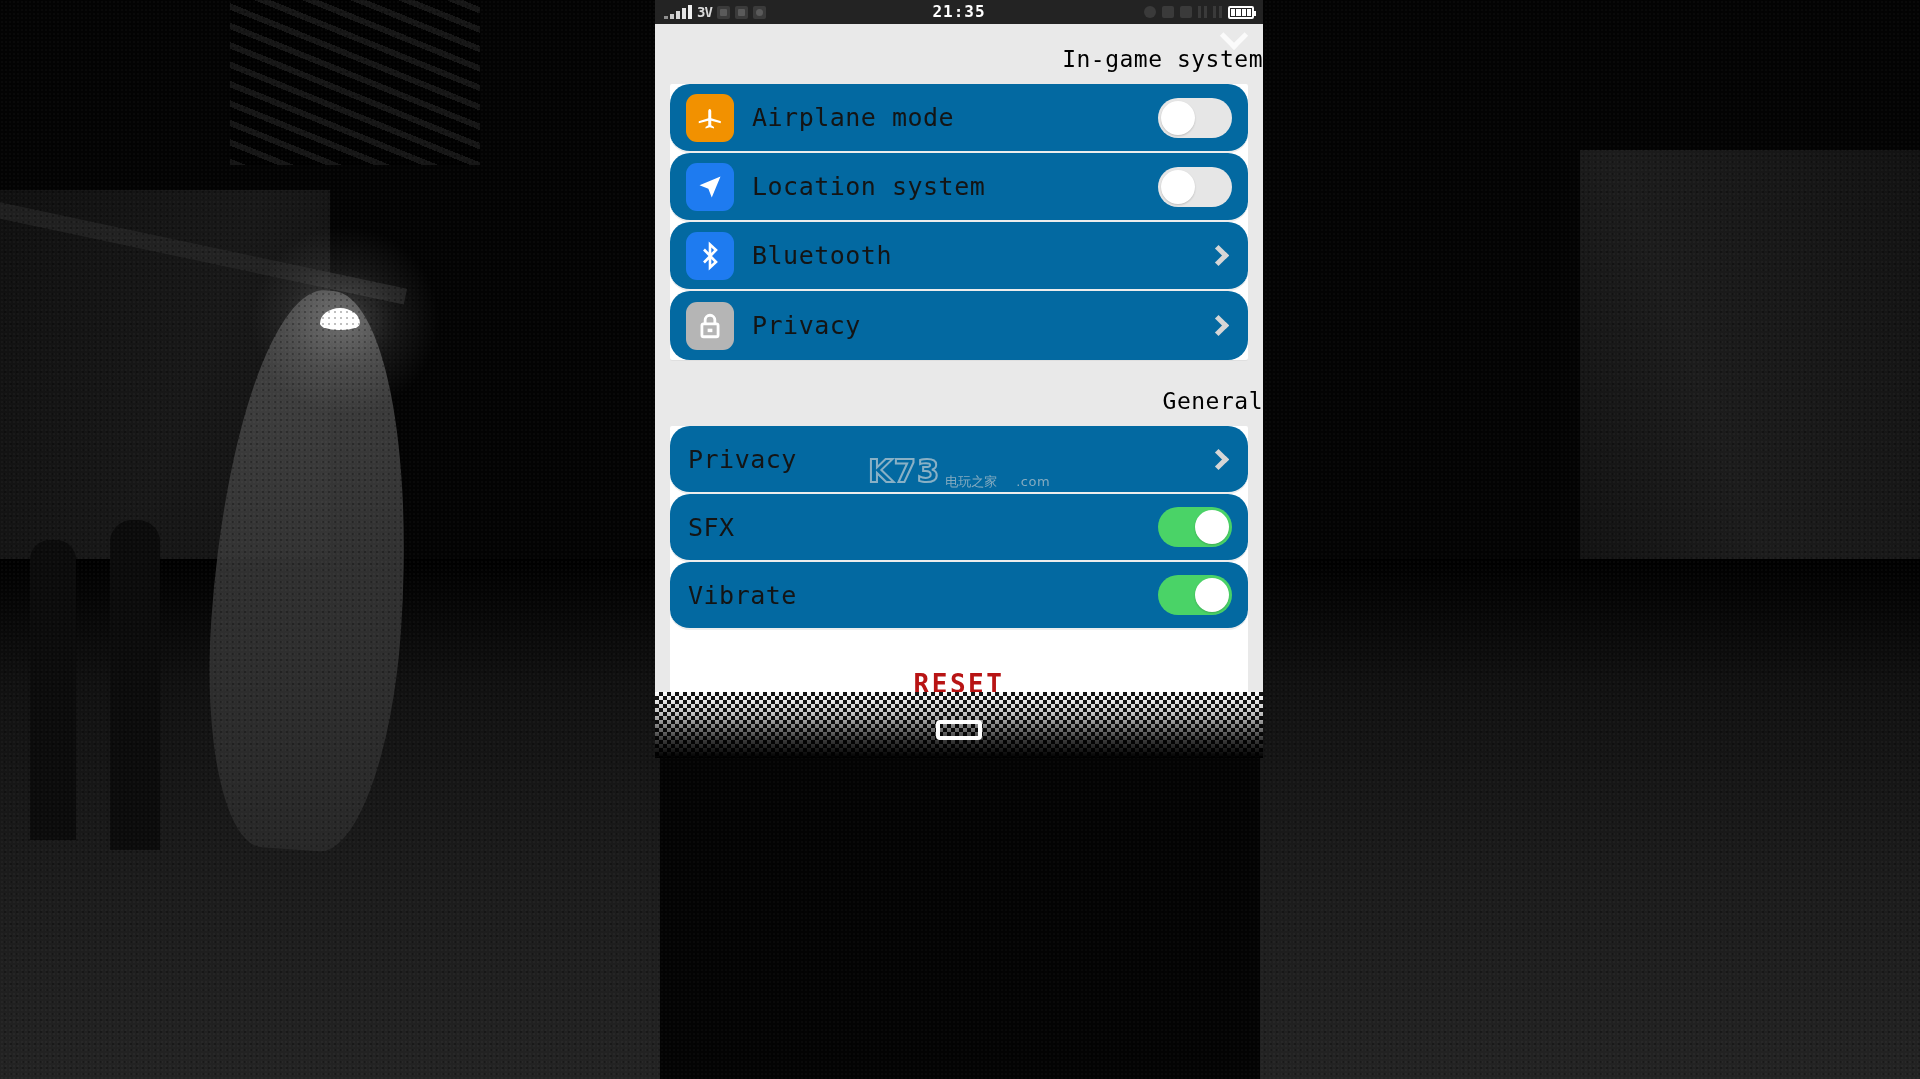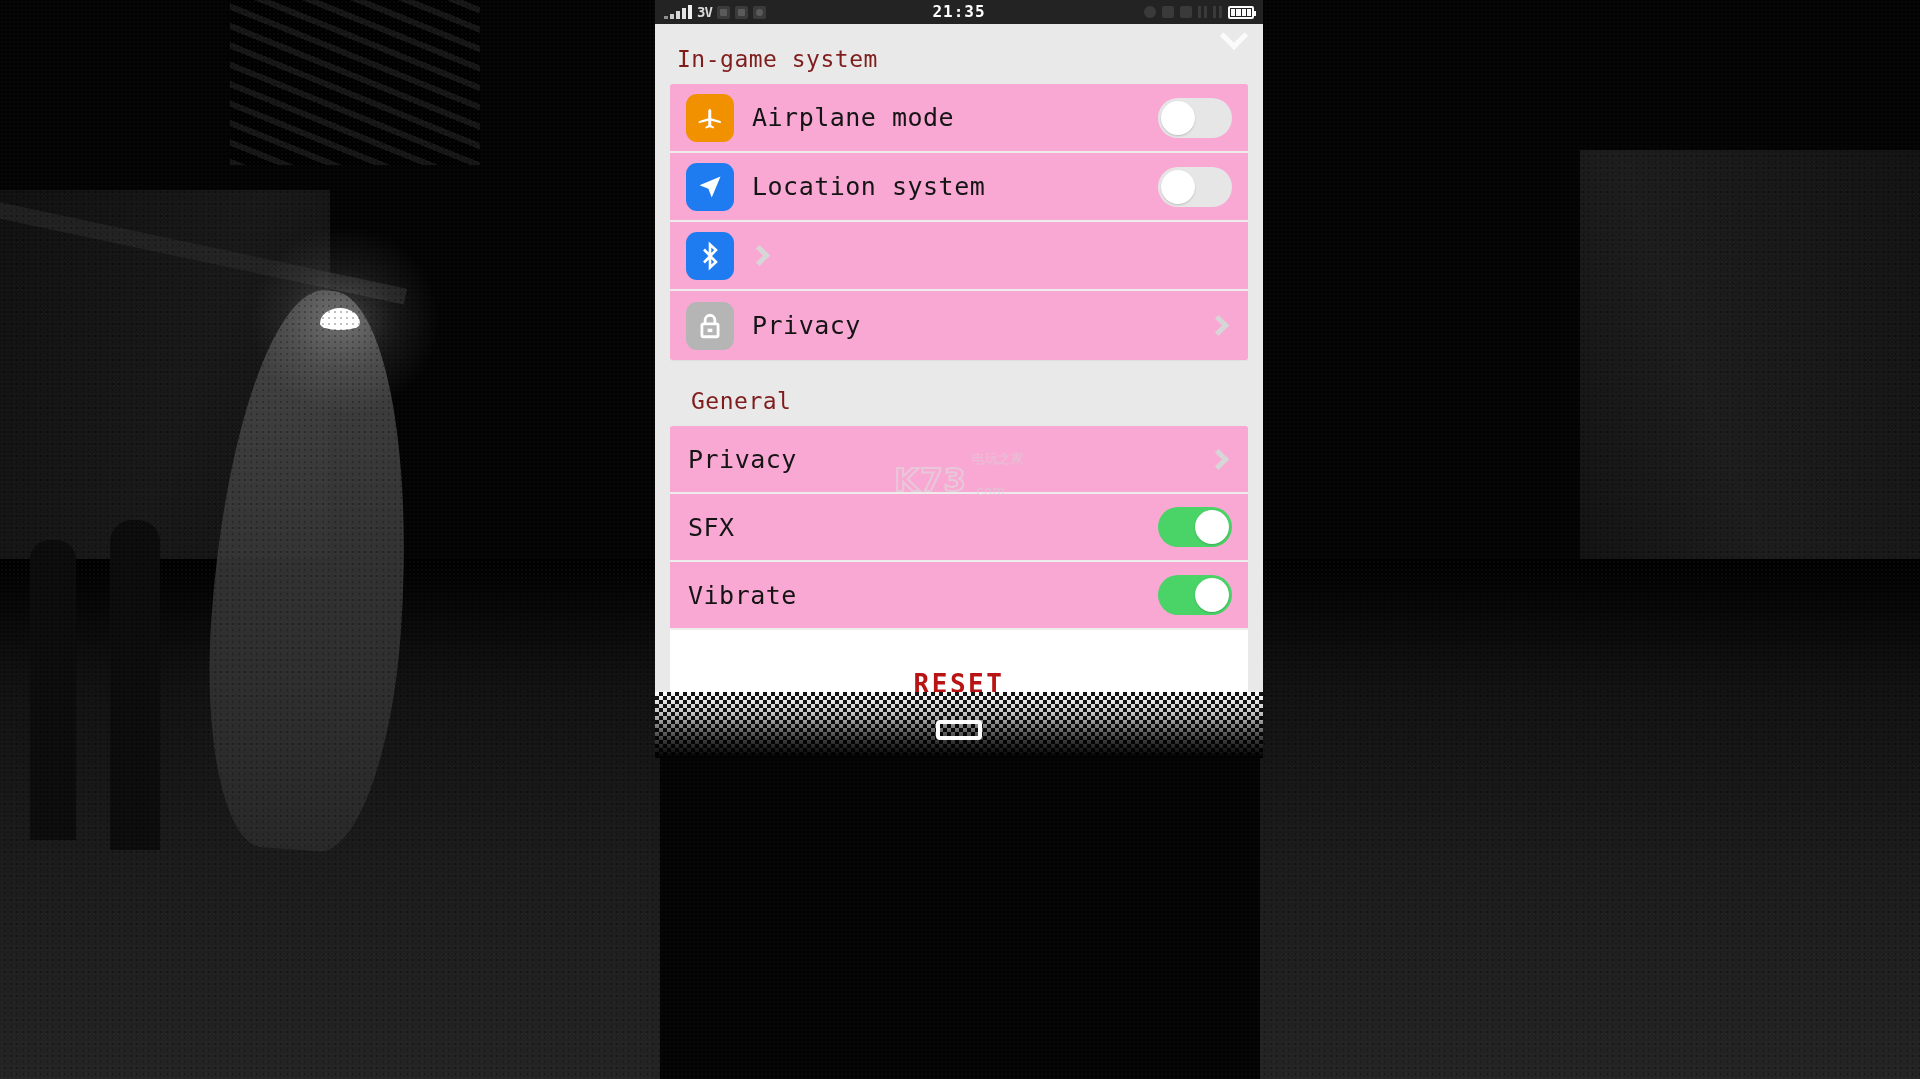--- a/index.html
+++ b/index.html
@@ -75,27 +75,27 @@
   .batt i{ display:block; flex:1; height:100%; background:#fff; }
   .batt:after{ content:""; position:absolute; right:-4px; top:3px; width:2px; height:5px; background:#fff; }
 
   
   .content{ height:calc(1079px - 24px - 66px); background:#e9e9e9; position:relative; }
   .collapse{ position:absolute; right:12px; top:6px; width:34px; height:26px;
      display:flex; align-items:flex-start; justify-content:center; z-index:5; }
   .chev-d{ width:20px; height:20px; border-right:5px solid #fbfbfb; border-bottom:5px solid #fbfbfb;
      transform:rotate(45deg) translate(-3px,-3px); }
 
-  .sec-title{ padding:22px 0 12px 22px; color:#7f1d1d; font-size:23px; letter-spacing:.5px; }
+  .sec-title{ padding:22px 0 12px 22px; color:#000000; font-size:23px; letter-spacing:.5px;text-align:right; }
   .sec-title.second{ padding-top:28px;padding-left:36px; }
 
   .card{ background:#fff; margin:0 15px; border-radius:2px; overflow:hidden;
      box-shadow:0 1px 0 rgba(0,0,0,.04); }
   .row{ display:flex; align-items:center; height:69px; padding:0 16px;
-     border-bottom:2px solid #ededed; background:#f9a8d4; }
+     border-bottom:2px solid #ededed; background:#0369a1;border-radius:20px; }
   .row:last-child{ border-bottom:none; }
   .row.plain{ padding-left:18px; height:68px; }
 
   .appicon{ width:48px; height:48px; border-radius:11px; margin-right:18px; flex:0 0 48px;
      display:flex; align-items:center; justify-content:center; }
   .ic-orange{ background:#f29100; }
   .ic-blue{ background:#1e7bf0; }
   .ic-gray{ background:#b5b5b5; }
 
   .label{ font-size:25px; color:#141414; letter-spacing:.5px; flex:1;
@@ -113,21 +113,21 @@
      transform:rotate(45deg); flex:0 0 15px; margin-right:6px; }
 
   .reset-row{ height:68px; display:flex; align-items:center; justify-content:center; background:#fff; }
   .reset-txt{ color:#b81414; font-size:26px; font-weight:bold; letter-spacing:2.5px;margin-top:40px; }
 
   
   .watermark{ position:absolute; left:50%; top:428px; transform:translateX(-50%);
      display:flex; align-items:flex-end; gap:5px; opacity:.62; pointer-events:none; z-index:4; }
   .wm-k73{ font-size:32px; font-weight:bold; letter-spacing:1px; color:transparent;
      -webkit-text-stroke:2px #dcdcdc; font-family:"DejaVu Sans","Liberation Sans",sans-serif; }
-  .wm-r{ display:flex; flex-direction:column; line-height:1; padding-bottom:2px;gap:19px; }
+  .wm-r{ display:flex; flex-direction:row; line-height:1; padding-bottom:2px;gap:19px; }
   .wm-cn{ font-size:13px; color:#d4d4d4; font-family:"DejaVu Sans","Liberation Sans",sans-serif; }
   .wm-dom{ font-size:13px; color:#d4d4d4; letter-spacing:.5px;
      font-family:"DejaVu Sans","Liberation Sans",sans-serif; }
 
   
   .dither{ position:absolute; left:0; bottom:0; width:608px; height:66px;
      background:
        linear-gradient(180deg, rgba(255,255,255,1) 0%, rgba(190,190,190,1) 34%, rgba(60,60,60,1) 72%, rgba(0,0,0,1) 100%);
      image-rendering:pixelated; }
   .dither:before{ content:""; position:absolute; inset:0;
@@ -242,20 +242,21 @@
             <div class="knob"></div>
           </div>
         </div>
 
         <div class="row">
           <div class="appicon ic-blue">
             <svg width="26" height="30" viewBox="0 0 24 30" aria-hidden="true">
               <path fill="none" stroke="#ffffff" stroke-width="2.6" stroke-linejoin="miter" d="M6 8.5L18 21 12 26.5V3.5L18 9 6 21.5"></path>
             </svg>
           </div>
+          <div class="label">Bluetooth</div>
           <div class="chev-r"></div>
         </div>
 
         <div class="row">
           <div class="appicon ic-gray">
             <svg width="26" height="28" viewBox="0 0 24 26" aria-hidden="true">
               <path fill="none" stroke="#ffffff" stroke-width="2.6" d="M7.5 11V7.5a4.5 4.5 0 019 0V11"></path>
               <rect x="4.5" y="11" width="15" height="12" rx="1.5" fill="none" stroke="#ffffff" stroke-width="2.6"></rect>
               <rect x="9.8" y="15.5" width="4.4" height="3.2" fill="#ffffff"></rect>
             </svg>

